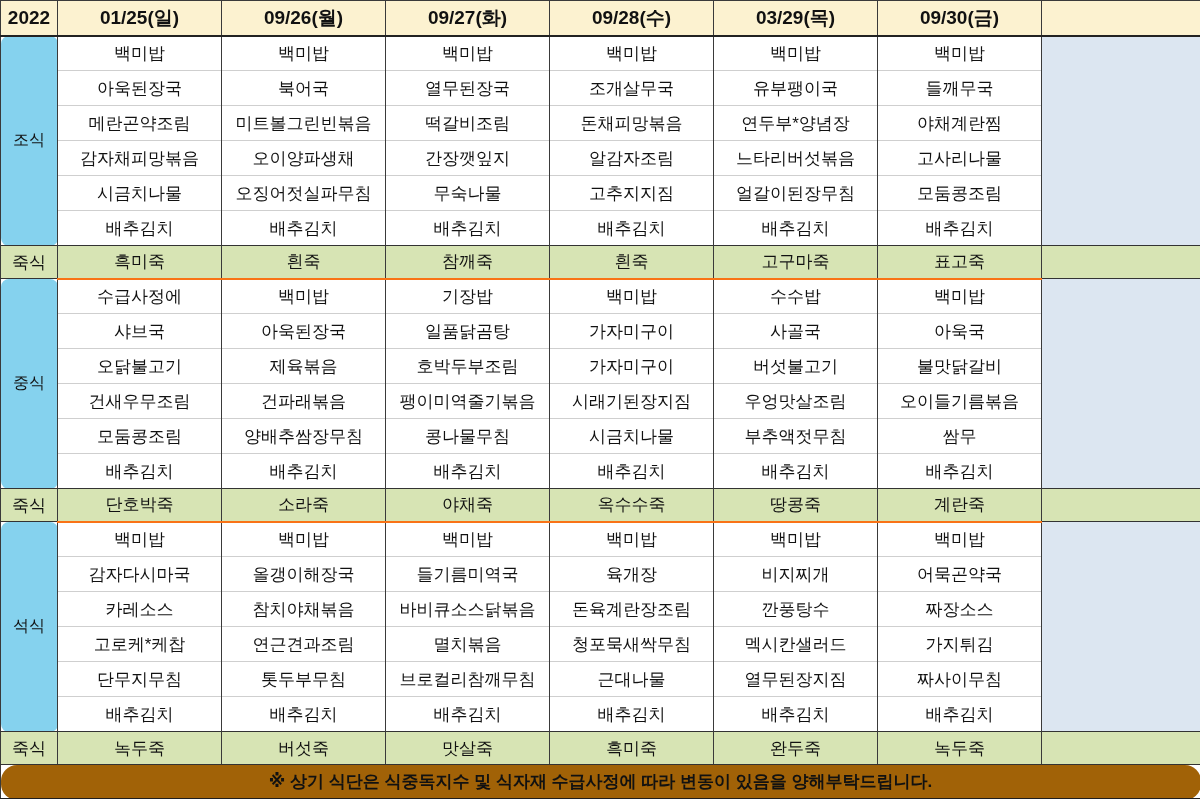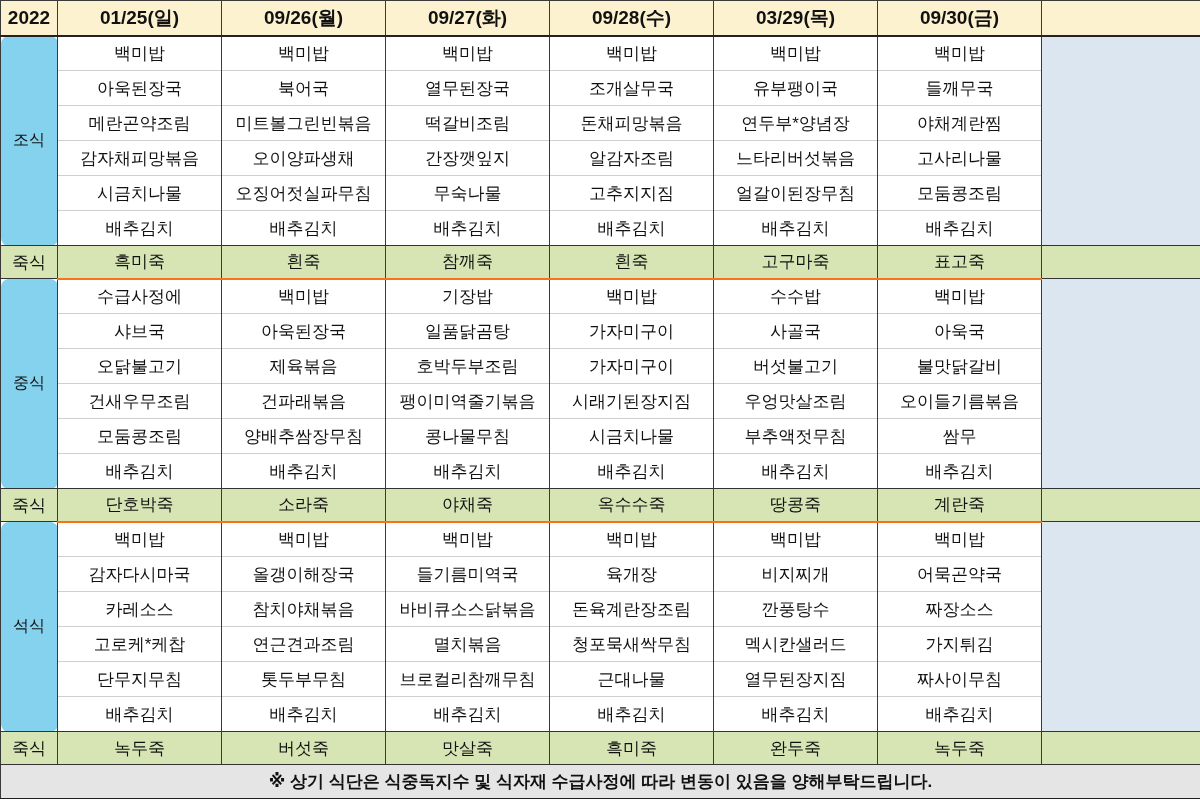--- a/index.html
+++ b/index.html
@@ -20,22 +20,22 @@
   td.menu-cell { background:#fff; font-size:17px; font-weight:500; height:35px;
                  border-top:1px solid #cfcfcf; }
   tr.first-menu-row td.menu-cell { border-top:2px solid #f97316; }
   
   tr.row-porridge td { background:#D7E4B4; height:33px; font-size:17px; font-weight:500;
                        border-top:1px solid #333; border-bottom:1px solid #333; }
   
   td.empty-col { background:#DCE6F1; }
   th.empty-col-header { background:#FCF2D0; }
   
-  tr.row-footer td { background:#e5e5e5; height:35px; font-size:17px; font-weight:700;
-                     border-top:1px solid #333; white-space:normal; }
+  tr.row-footer td { background:#a16207; height:35px; font-size:17px; font-weight:700;
+                     border-top:1px solid #333; white-space:normal;border-radius:16px; }
 </style>
 </head>
 <body>
 
 <div class="sheet">
   <table>
     <colgroup>
       <col style="width:57px">
       <col style="width:164px">
         <col style="width:164px">

